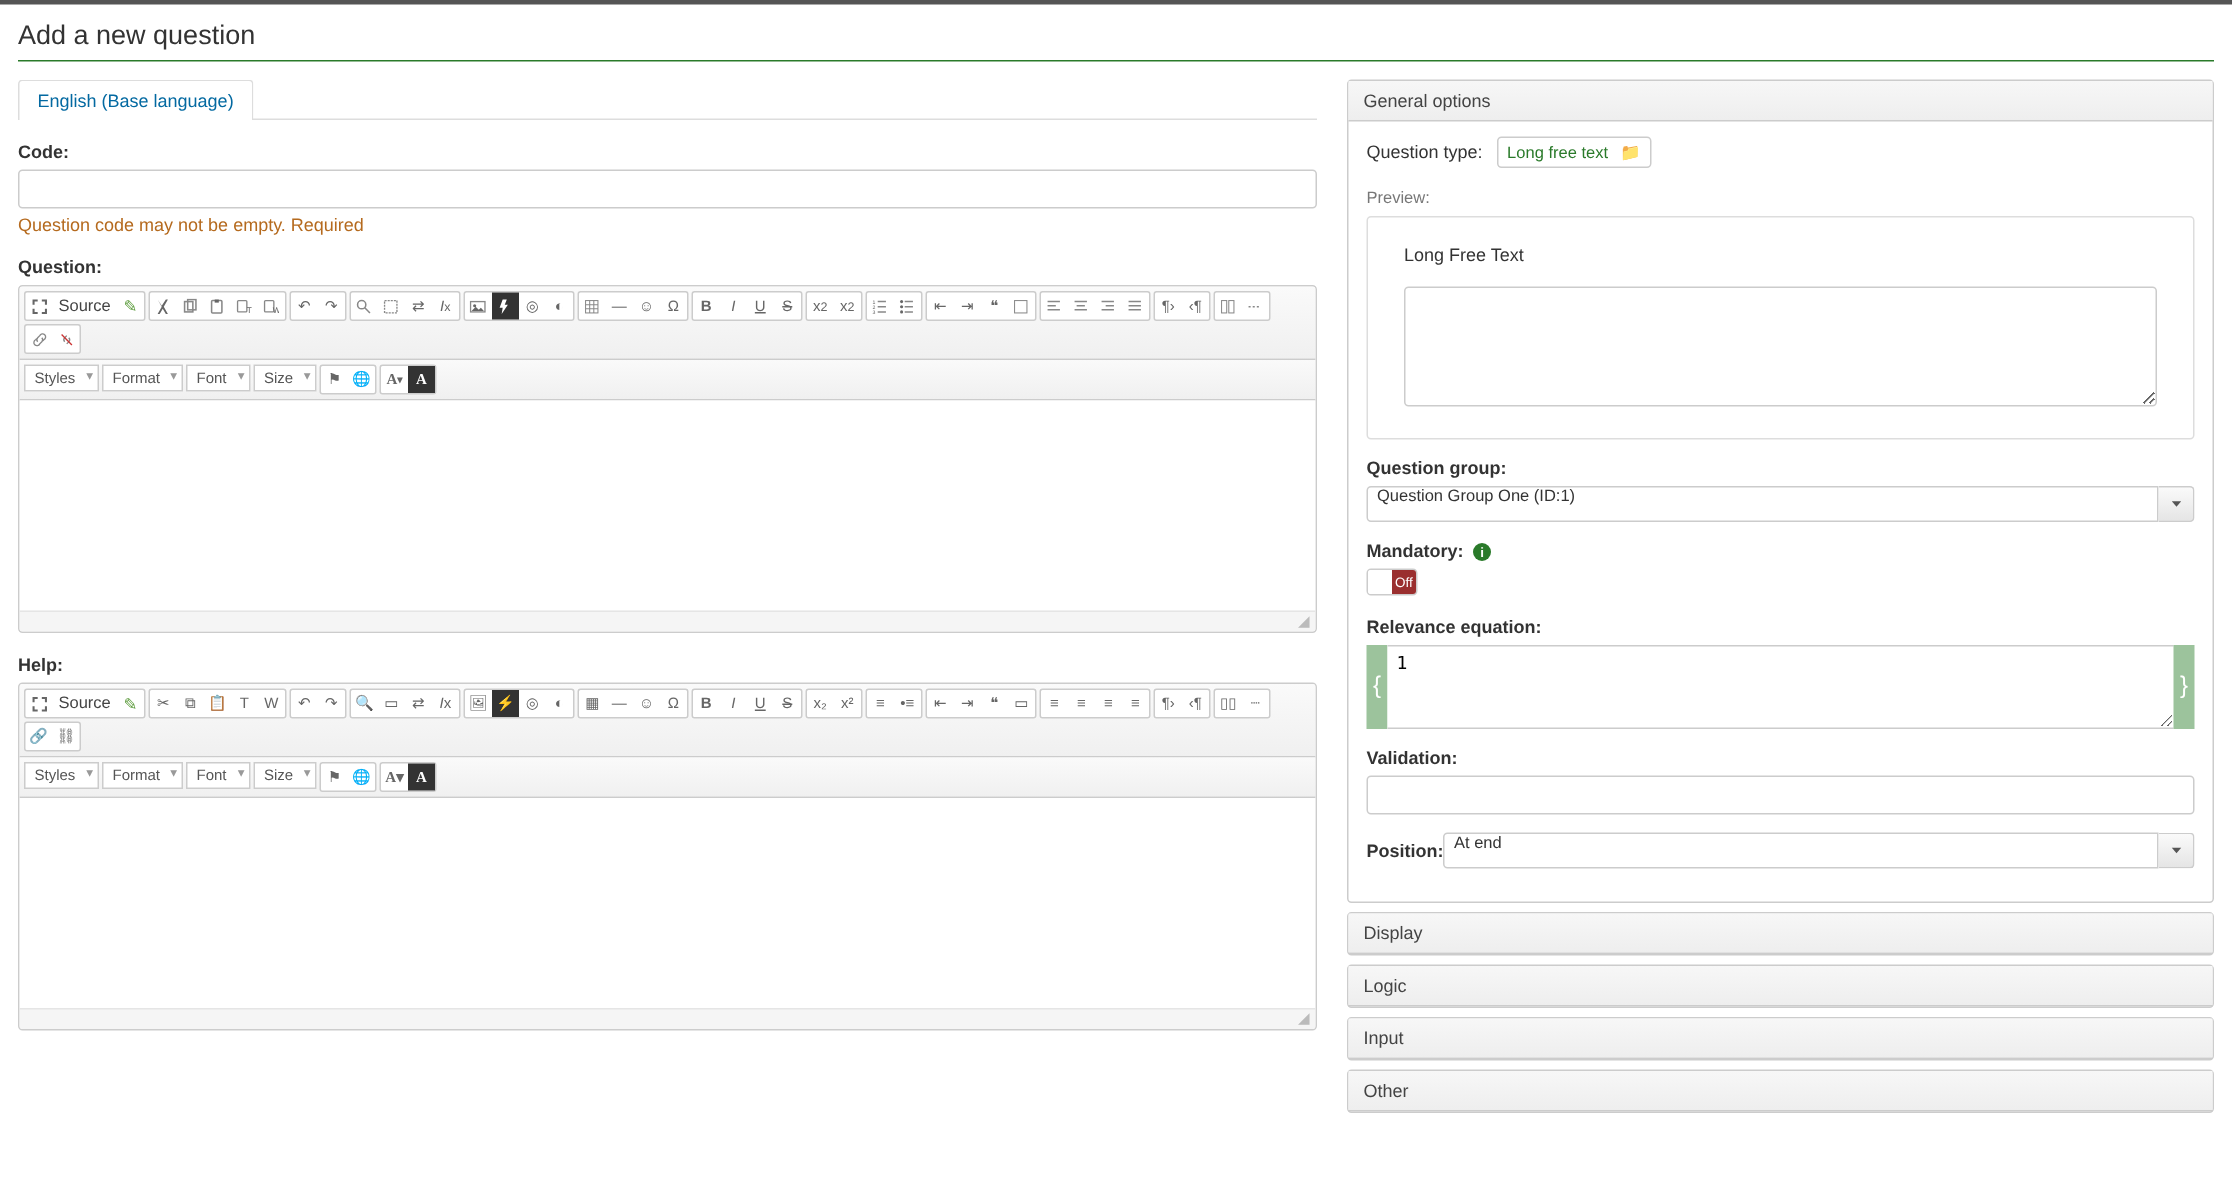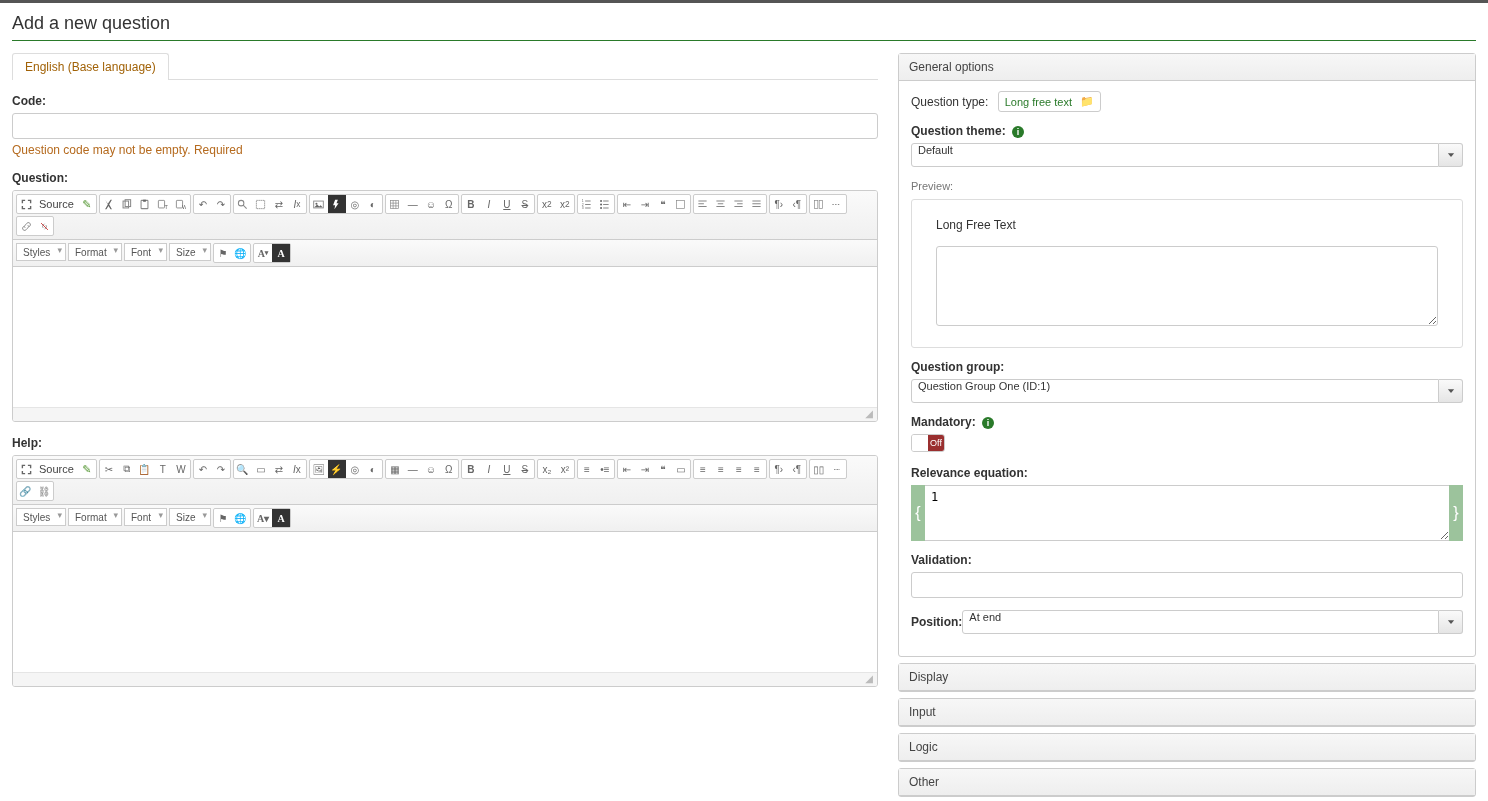--- a/index.html
+++ b/index.html
@@ -4,21 +4,21 @@
 <style>
 html,body{margin:0;padding:0;background:#fff;font-family:Arial,Helvetica,sans-serif;font-size:12px;color:#333;}
 *{box-sizing:border-box;}
 .page{width:1488px;margin:0 auto;border-top:3px solid #555;padding:0 12px 20px;}
 .page-title{font-size:18px;color:#333;font-weight:normal;margin:10px 0 6px;}
 .title-rule{border:none;border-top:1px solid #2a7a2a;margin:0 0 12px;}
 .two-col{display:flex;gap:20px;}
 .left-col{flex:0 0 866px;}
 .right-col{flex:1;}
 .tabs{border-bottom:1px solid #ddd;display:flex;}
-.tab{background:#fff;border:1px solid #ddd;border-bottom:none;padding:6px 12px;font-size:12px;color:#a16207;border-radius:3px 3px 0 0;margin-bottom:-1px;}
+.tab{background:#fff;border:1px solid #ddd;border-bottom:none;padding:6px 12px;font-size:12px;color:#0369a1;border-radius:3px 3px 0 0;margin-bottom:-1px;}
 .tab.active{background:#fff;}
 .form-group{margin-top:14px;}
 .label{font-weight:bold;font-size:12px;margin-bottom:5px;display:block;}
 .input-text{width:100%;height:26px;border:1px solid #ccc;border-radius:3px;padding:0 6px;font-size:12px;}
 .error-text{color:#b56a1e;font-size:12px;margin-top:4px;}
 .editor{border:1px solid #ccc;border-radius:3px;overflow:hidden;background:#fff;}
 .toolbar{background:linear-gradient(#fafafa,#f0f0f0);border-bottom:1px solid #ccc;padding:3px;display:flex;flex-wrap:wrap;gap:2px;}
 .tb-group{display:flex;border:1px solid #ccc;border-radius:2px;background:#fff;}
 .tb-btn{width:18px;height:18px;display:flex;align-items:center;justify-content:center;font-size:10px;color:#666;cursor:pointer;border:none;background:transparent;padding:0;}
 .tb-btn svg{width:11px;height:11px;fill:#666;}
@@ -418,31 +418,20 @@
         <div class="panel-hd">General options</div>
         <div class="panel-body">
           <div class="row">
             <span class="inline-label">Question type:</span>
             <span class="qtype-box">
               <span>Long free text</span>
               <span class="folder-ico">📁</span>
             </span>
           </div>
           <div class="row">
-            <span class="label"><span>Question theme:</span> <span class="help-ico">i</span></span>
-            <div class="select-wrap">
-              <div class="select">Default</div>
-              <div class="select-btn">
-                  <svg viewBox="0 0 16 16">
-                    <path d="M3 5l5 6 5-6z"></path>
-                  </svg>
-                </div>
-            </div>
-          </div>
-          <div class="row">
             <span style="font-size:11px;color:#777">Preview:</span>
             <div class="preview-box">
               <div class="preview-inner-label">Long Free Text</div>
               <textarea class="preview-textarea" style=""></textarea>
             </div>
           </div>
           <div class="row">
             <span class="label">Question group:</span>
             <div class="select-wrap">
               <div class="select">Question Group One (ID:1)</div>
@@ -483,24 +472,24 @@
                 </div>
             </div>
           </div>
         </div>
       </div>
 
       <div class="panel">
           <div class="panel-hd">Display</div>
         </div>
       <div class="panel">
+          <div class="panel-hd">Logic</div>
+        </div>
+      <div class="panel">
           <div class="panel-hd">Input</div>
-        </div>
-      <div class="panel">
-          <div class="panel-hd">Logic</div>
         </div>
       <div class="panel">
           <div class="panel-hd">Other</div>
         </div>
 
     </div>
   </div>
 </div>
 
 </body></html>

